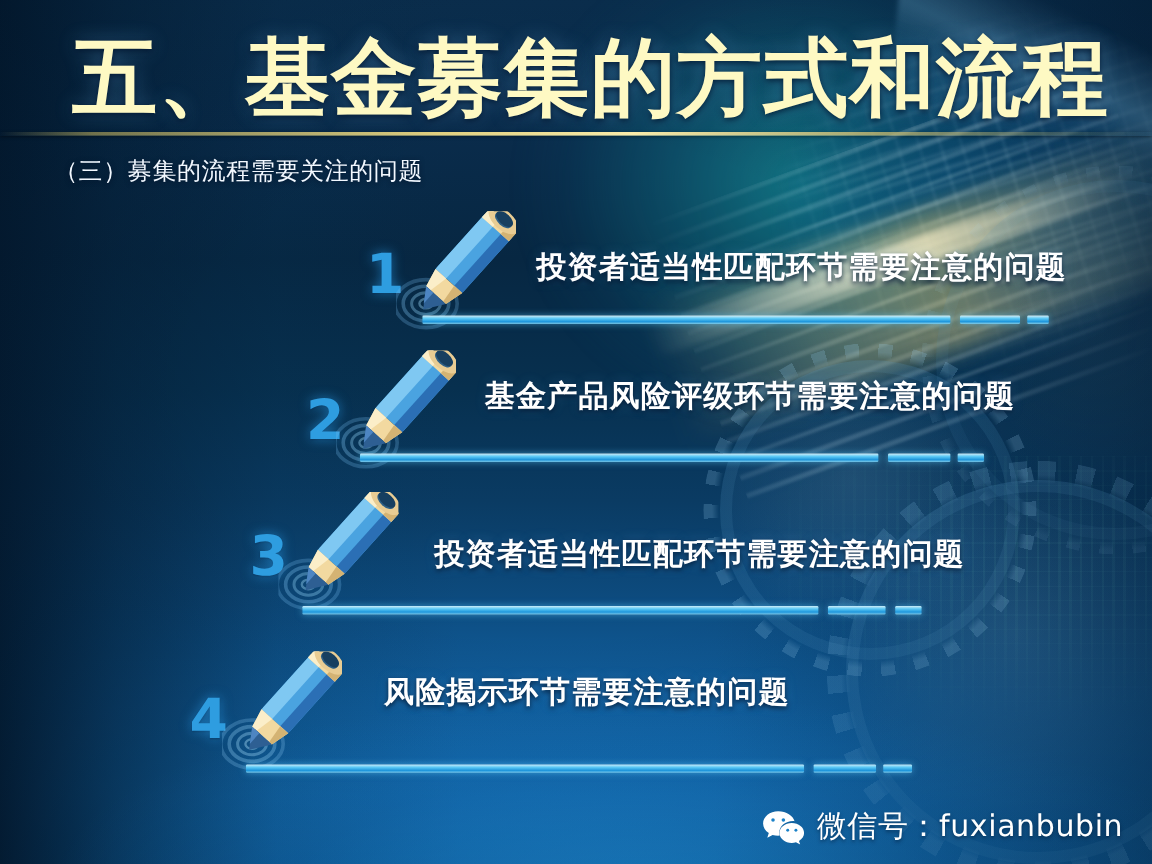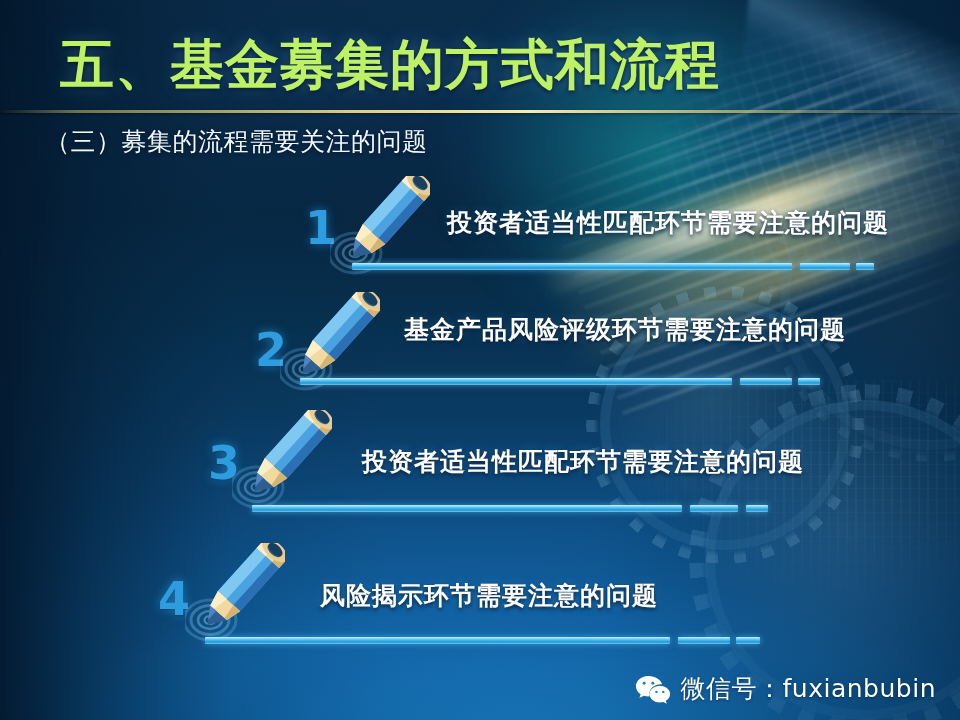--- a/index.html
+++ b/index.html
@@ -194,45 +194,45 @@
     background: radial-gradient(ellipse 760px 520px at 48% 45%,
       rgba(0,0,0,0) 40%, rgba(0,12,26,0.30) 100%);
   }
 
   
   .header { position:absolute; left:0; top:0; width:960px; }
   .title {
     position:absolute; left:60px; top:33px;
     font-family:"DejaVu Serif","Liberation Serif",serif;
     font-weight:700;
-    font-size:54px;
+    font-size:71px;
     line-height:62px;
     letter-spacing:1px;
-    color:#bef264;
+    color:#fef9c3;
     text-shadow:
       0 2px 5px rgba(0,20,45,0.85),
       0 0 16px rgba(120,200,255,0.30);
     white-space:nowrap;
   }
   .title-rule {
     position:absolute; left:0; top:110px; width:960px; height:3px;
     background: linear-gradient(to right,
       rgba(150,130,40,0.00) 0%,
       rgba(200,180,90,0.55) 8%,
       rgba(236,216,130,0.95) 38%,
       rgba(250,236,170,1) 55%,
       rgba(210,190,110,0.75) 76%,
       rgba(150,140,70,0.18) 94%,
       rgba(0,0,0,0) 100%);
     box-shadow: 0 1px 3px rgba(0,0,0,0.45);
   }
   .subtitle {
     position:absolute; left:45px; top:126px;
     font-family:"DejaVu Sans","Liberation Sans",sans-serif;
-    font-size:25px;
+    font-size:20px;
     line-height:32px;
     color:#f2f8ff;
     letter-spacing:0.5px;
     text-shadow:0 1px 4px rgba(0,18,40,0.85);
     white-space:nowrap;
   }
 
   
   .row { position:absolute; }
 
@@ -459,21 +459,21 @@
         <ellipse cx="51" cy="-8" rx="8.5" ry="4.6" fill="#2d5f86"></ellipse>
         <ellipse cx="51" cy="-9.4" rx="8.5" ry="4.6" fill="#173f60"></ellipse>
         <polygon points="36,60 66,60 62,76 40,76" fill="#f2d9a0"></polygon>
         <polygon points="36,60 48,60 45,76 40,76" fill="#fbeec9"></polygon>
         <polygon points="57,60 66,60 62,76 59,76" fill="#d4b373"></polygon>
         <polygon points="40,76 62,76 51,92" fill="#2e5f93"></polygon>
         <polygon points="40,76 48,76 48,88" fill="#4d85c2"></polygon>
       </g>
     </svg>
 
-    <div class="row-text" style="left:320px; top:580px;font-family:Liberation Serif, serif;">风险揭示环节需要注意的问题</div>
+    <div class="row-text" style="left:320px; top:562px;font-family:Liberation Serif, serif;">风险揭示环节需要注意的问题</div>
 
     <div class="row-line" style="left:205px; top:637px; width:560px;">
       <div class="seg" style="left:0px;   width:465px;"></div>
       <div class="seg" style="left:473px; width:52px;"></div>
       <div class="seg" style="left:531px; width:24px;"></div>
     </div>
   </div>
 
   <div class="footer">
     <svg class="wechat-icon" viewBox="0 0 40 33">

